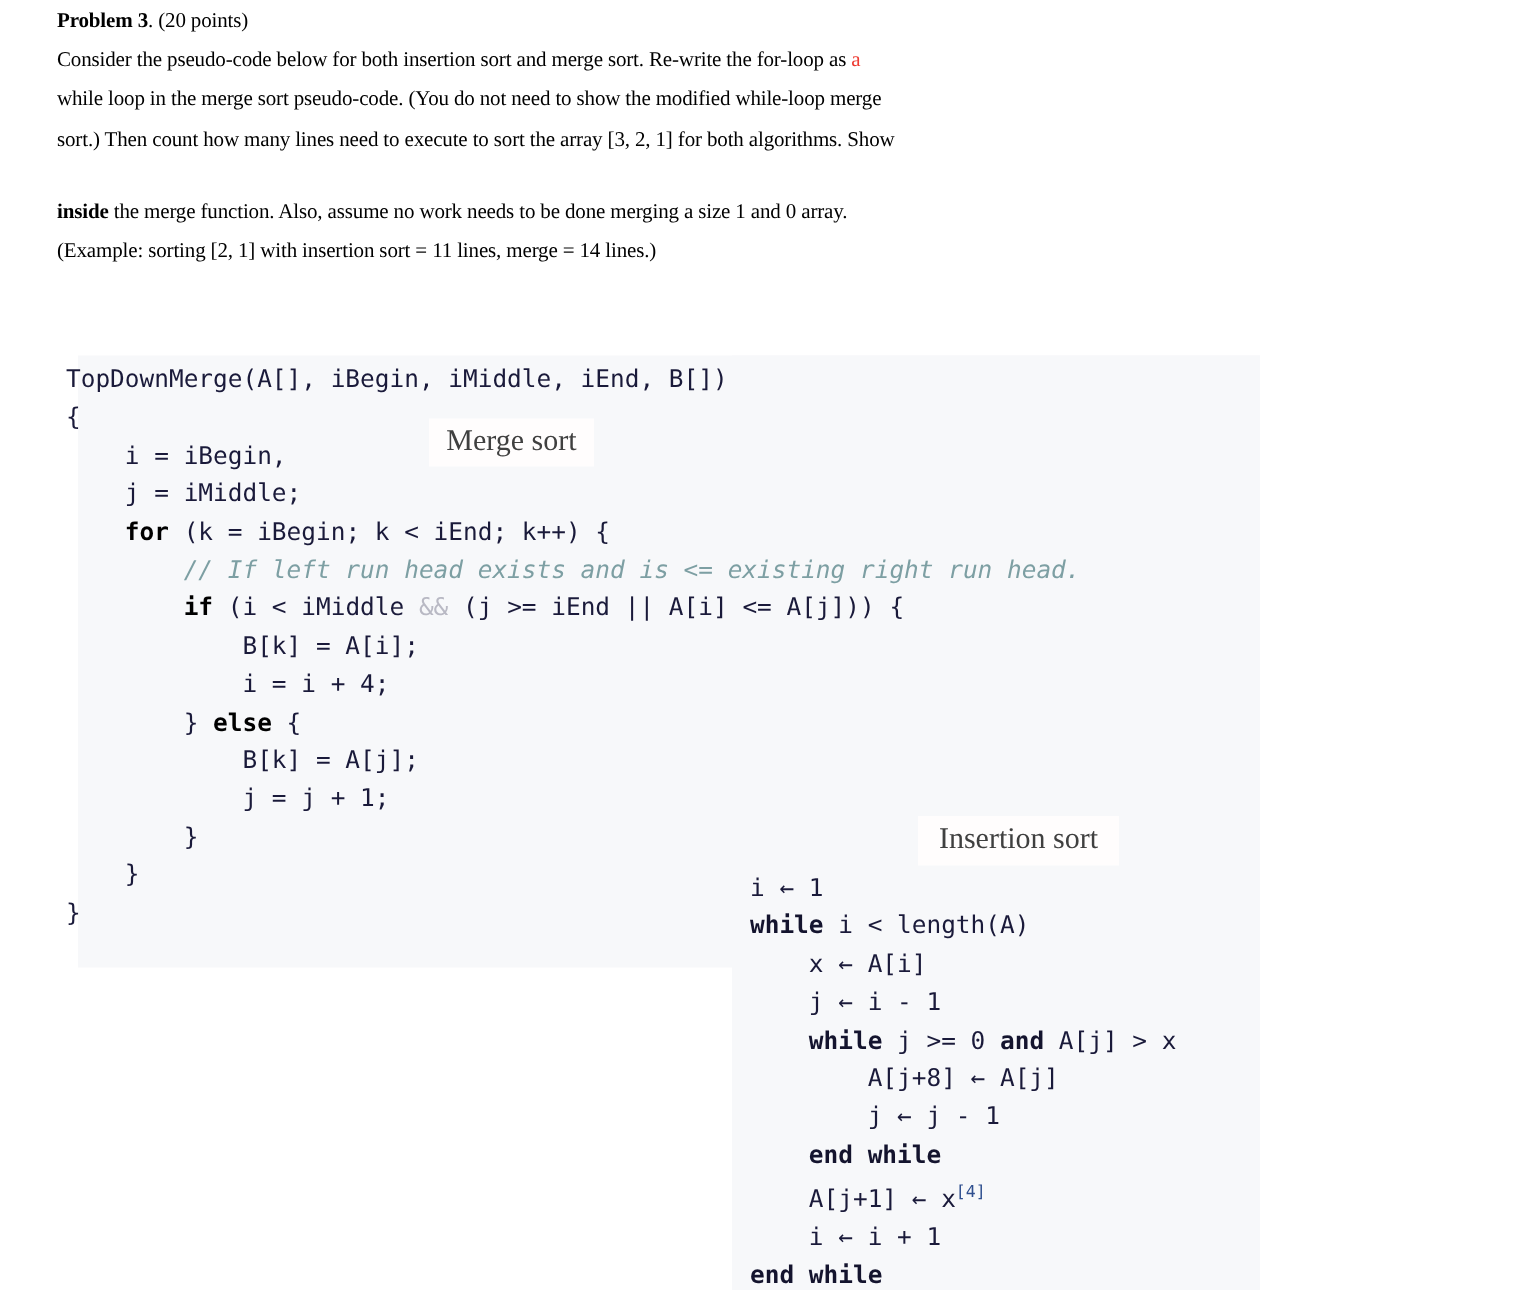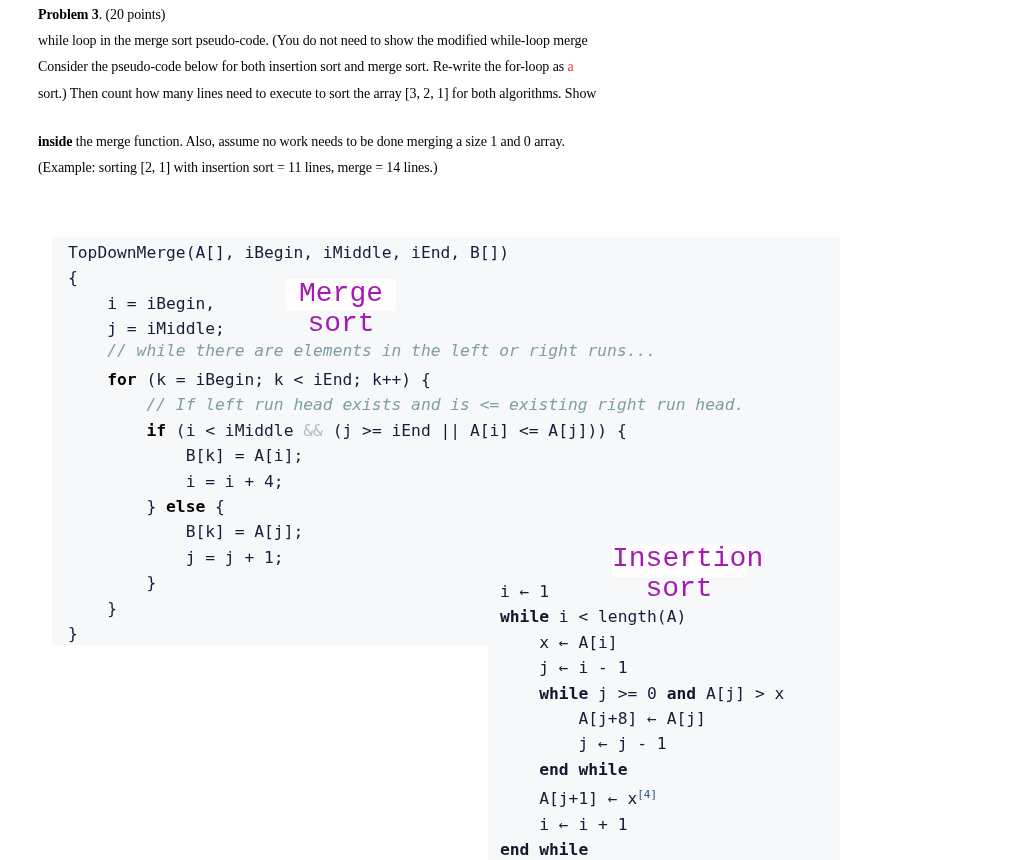--- a/index.html
+++ b/index.html
@@ -61,21 +61,21 @@
 
   .code {
     position: absolute;
     font-family: "DejaVu Sans Mono", monospace;
     font-size: 16.3px;
     line-height: 25.4px;
     white-space: pre;
     color: #1a1a3a;
   }
   .code-merge {
-    left: 68px;
+    left: 44px;
     top: 3px;
   }
   .code-insert {
     left: 500px;
     top: 342px;
   }
 
   
   .kw    { color: #000000; font-weight: bold; }
   .kwb   { color: #14142e; font-weight: bold; }
@@ -93,23 +93,23 @@
   .clipline > span {
     position: absolute;
     top: -4px;
     left: 0;
   }
 
   
   .callout {
     position: absolute;
     background: #fffdfd;
-    color: #a21caf;
-    font-family: Liberation Mono, monospace;
-    font-size: 28px;
+    color: #404040;
+    font-family: Liberation Serif, serif;
+    font-size: 20px;
     line-height: 30px;
     text-align: center;
   }
   .callout-merge {
     left: 286px;
     top: 279px;
     width: 110px;
     height: 32px;
   }
   .callout-insert {
@@ -117,38 +117,38 @@
     top: 544px;
     width: 134px;
     height: 33px;
   }
 </style>
 </head>
 <body>
 
 <div class="prose">
   <p><span class="bold">Problem 3</span><span>. (20 points)</span></p>
+  <p><span>Consider the pseudo-code below for both insertion sort and merge sort.  Re-write the for-loop as </span><span class="red">a</span></p>
   <p>while loop in the merge sort pseudo-code.  (You do not need to show the modified while-loop merge</p>
-  <p><span>Consider the pseudo-code below for both insertion sort and merge sort.  Re-write the for-loop as </span><span class="red">a</span></p>
   <p>sort.)   Then count how many lines need to execute to sort the array [3, 2, 1] for both algorithms.  Show</p>
   <div class="para-gap"></div>
   <p><span class="bold">inside</span><span> the merge function.  Also, assume no work needs to be done merging a size 1 and 0 array.</span></p>
   <p>(Example: sorting [2, 1] with insertion sort = 11 lines, merge = 14 lines.)</p>
 </div>
 
 <div class="code-area">
 
   <div class="panel-merge"></div>
   <div class="panel-insert"></div>
 
   <div class="code code-merge"><span class="plain">TopDownMerge(A[], iBegin, iMiddle, iEnd, B[])</span>
 <span class="plain">{</span>
 <span class="plain">    i = iBegin,</span>
 <span class="plain">    j = iMiddle;</span>
-<span class="clipline"><span class="cmt">    // while there are elements in the left or right runs...</span></span><span class="kw">    for</span><span class="plain"> (k = iBegin; k &lt; iEnd; k++) {</span>
+<span class="kw">    for</span><span class="plain"> (k = iBegin; k &lt; iEnd; k++) {</span>
 <span class="cmt">        // If left run head exists and is &lt;= existing right run head.</span>
 <span class="kw">        if</span><span class="plain"> (i &lt; iMiddle </span><span class="op">&amp;&amp;</span><span class="plain"> (j &gt;= iEnd || A[i] &lt;= A[j])) {</span>
 <span class="plain">            B[k] = A[i];</span>
 <span class="plain">            i = i + 4;</span>
 <span class="plain">        } </span><span class="kw">else</span><span class="plain"> {</span>
 <span class="plain">            B[k] = A[j];</span>
 <span class="plain">            j = j + 1;</span>
 <span class="plain">        }</span>
 <span class="plain">    }</span>
 <span class="plain">}</span></div>

